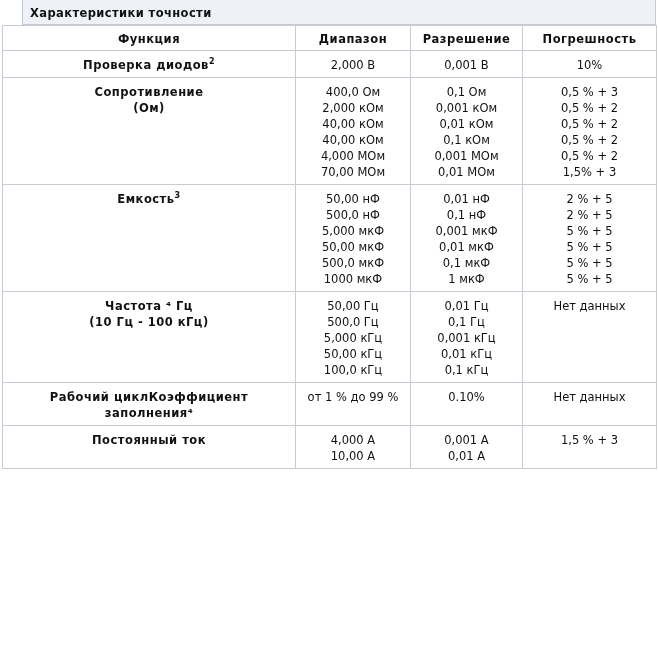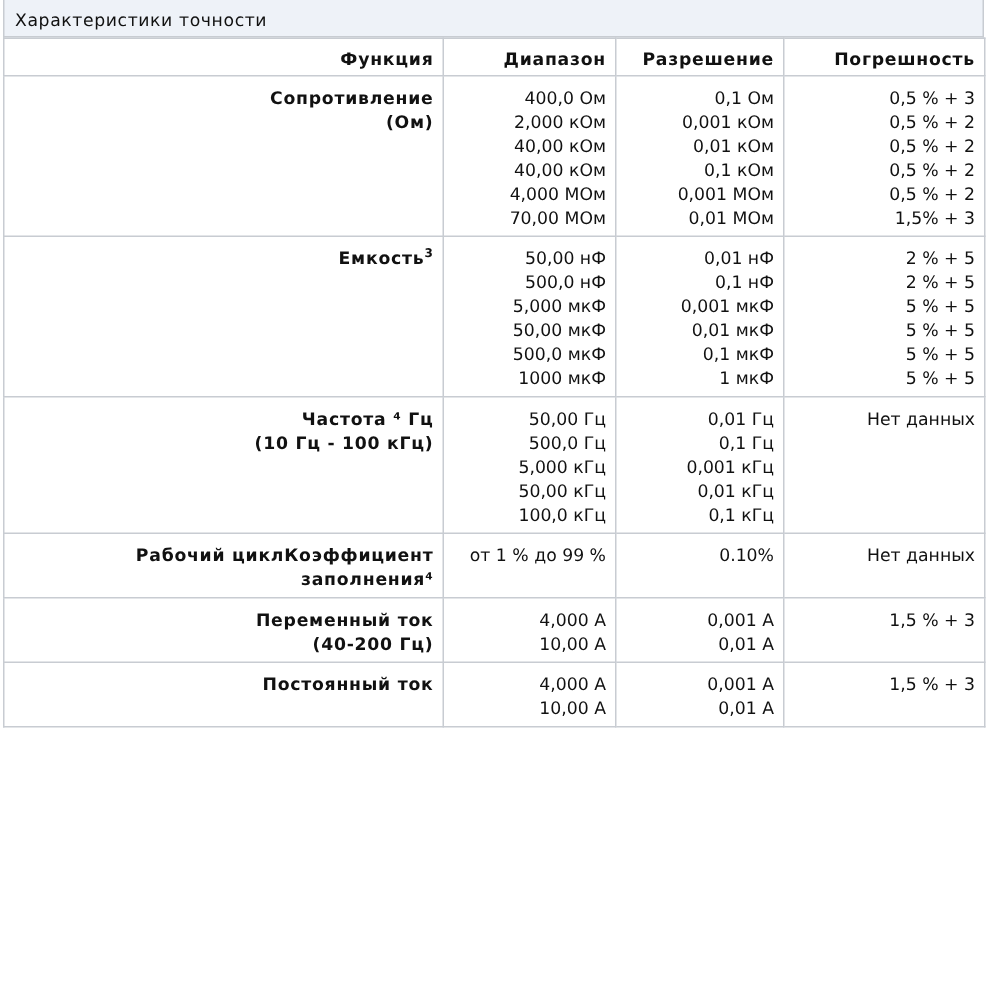--- a/index.html
+++ b/index.html
@@ -1,25 +1,25 @@
 <!DOCTYPE html>
 <html><head>
 <meta charset="utf-8">
 <style>
   html, body { margin: 0; padding: 0; background: #ffffff; }
   body { width: 658px; height: 658px; overflow: hidden; font-family: "DejaVu Sans", sans-serif; color: #111; }
   .wrap { position: absolute; left: 2px; top: 0; width: 654px; }
   .title-bar {
     height: 24px; line-height: 26px; background: #eef2f8;
     border: 1px solid #c8ccd2; border-top: none;
-    padding-left: 7px; font-weight: normal; font-size: 11.5px; letter-spacing: 0.4px;
+    padding-left: 7px; font-weight: bold; font-size: 11.5px; letter-spacing: 0.4px; margin-left: 20px;
   }
   table { border-collapse: collapse; width: 654px; table-layout: fixed; }
   td, th {
-    border: 1px solid #c8ccd2; vertical-align: top; text-align: right;
+    border: 1px solid #c8ccd2; vertical-align: top; text-align: center;
     padding: 6px 6px 4px 6px; font-size: 11.5px; line-height: 16px;
   }
   th { font-weight: bold; letter-spacing: 0.5px; padding-top: 5px; padding-bottom: 3px; }
   td.fn { font-weight: bold; letter-spacing: 0.5px; }
   td.fn sup { font-size: 8px; line-height: 0; }
   .line { display: block; white-space: nowrap; }
   col.c1 { width: 293px; } col.c2 { width: 115px; } col.c3 { width: 112px; } col.c4 { width: 134px; }
 </style>
 </head>
 <body>
@@ -35,20 +35,34 @@
       </colgroup>
     <thead>
       <tr>
         <th>Функция</th>
         <th>Диапазон</th>
         <th>Разрешение</th>
         <th>Погрешность</th>
       </tr>
     </thead>
     <tbody id="tbody">
+        <tr>
+          <td class="fn">
+            <span class="line">Проверка диодов<sup>2</sup></span>
+          </td>
+          <td>
+            <span class="line">2,000 В</span>
+          </td>
+          <td>
+            <span class="line">0,001 В</span>
+          </td>
+          <td>
+            <span class="line">10%</span>
+          </td>
+        </tr>
         <tr>
           <td class="fn">
             <span class="line">Сопротивление</span>
             <span class="line">(Ом)</span>
           </td>
           <td>
             <span class="line">400,0 Ом</span>
             <span class="line">2,000 кОм</span>
             <span class="line">40,00 кОм</span>
             <span class="line">40,00 кОм</span>
@@ -134,37 +148,20 @@
           </td>
           <td>
             <span class="line">0.10%</span>
           </td>
           <td>
             <span class="line">Нет данных</span>
           </td>
         </tr>
         <tr>
           <td class="fn">
-            <span class="line">Переменный ток</span>
-            <span class="line">(40-200 Гц)</span>
-          </td>
-          <td>
-            <span class="line">4,000 А</span>
-            <span class="line">10,00 А</span>
-          </td>
-          <td>
-            <span class="line">0,001 А</span>
-            <span class="line">0,01 А</span>
-          </td>
-          <td>
-            <span class="line">1,5 % + 3</span>
-          </td>
-        </tr>
-        <tr>
-          <td class="fn">
             <span class="line">Постоянный ток</span>
           </td>
           <td>
             <span class="line">4,000 А</span>
             <span class="line">10,00 А</span>
           </td>
           <td>
             <span class="line">0,001 А</span>
             <span class="line">0,01 А</span>
           </td>

